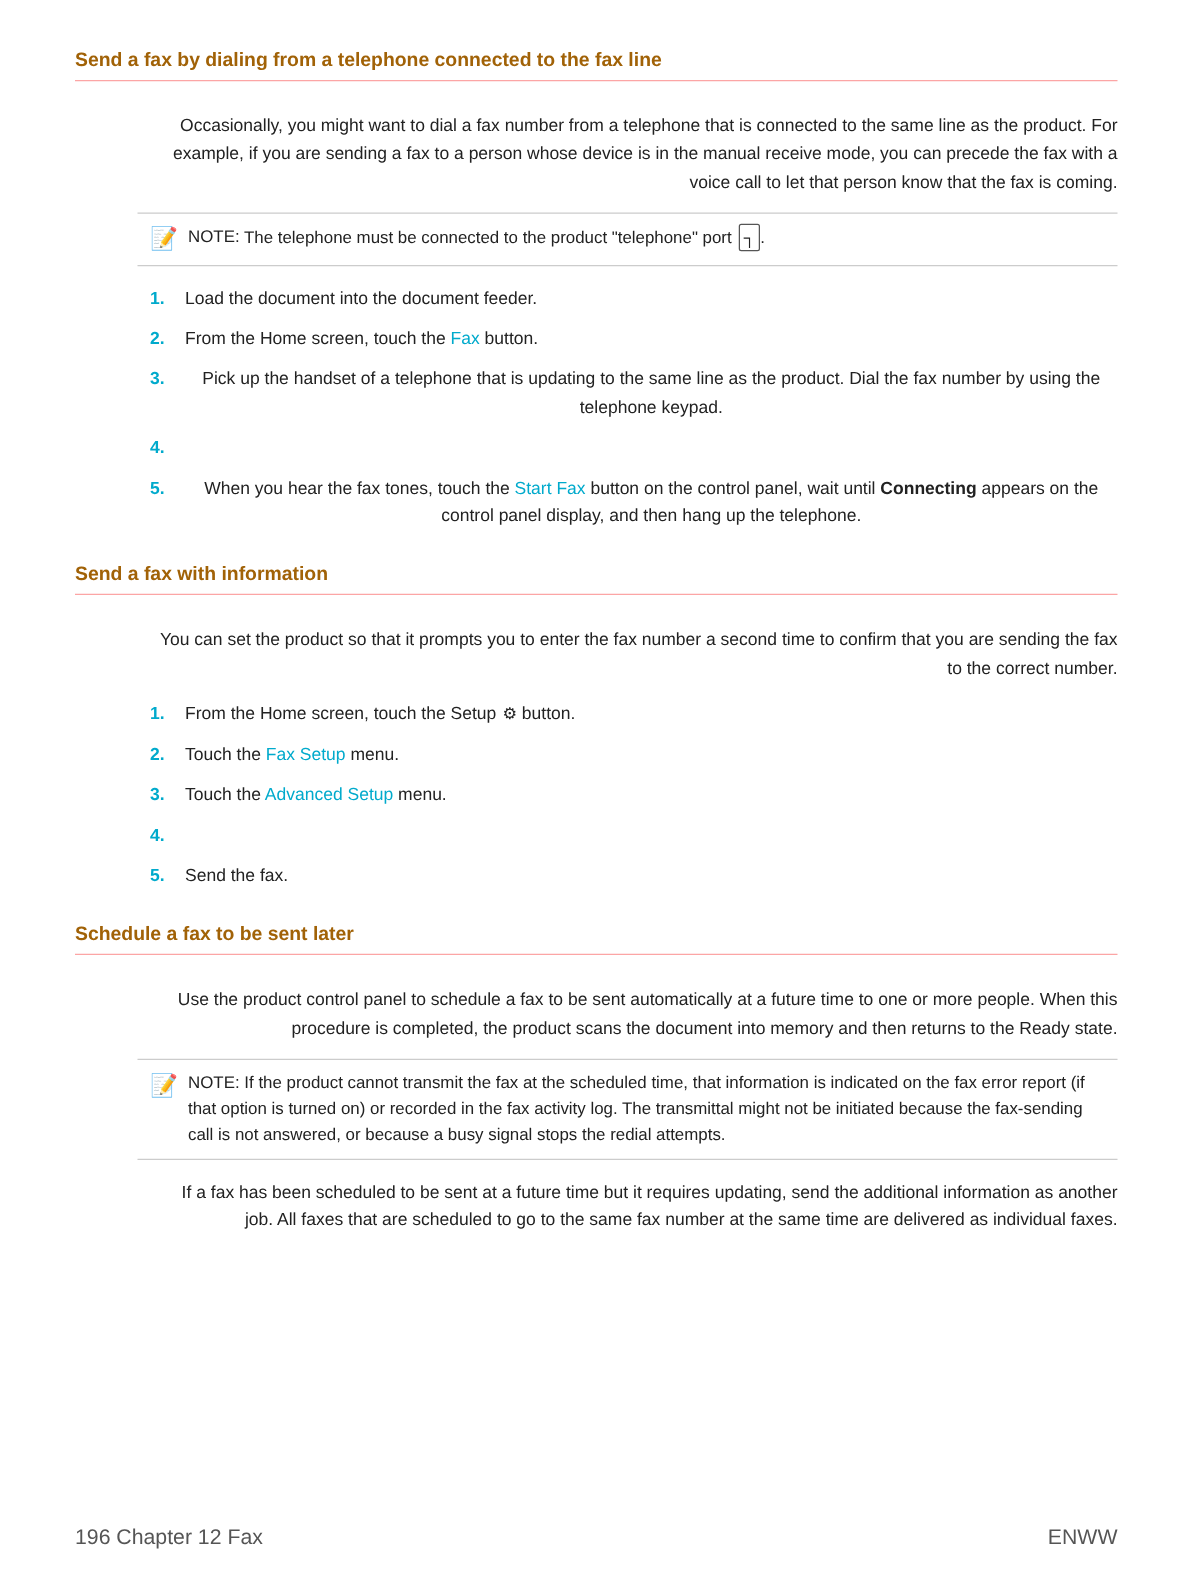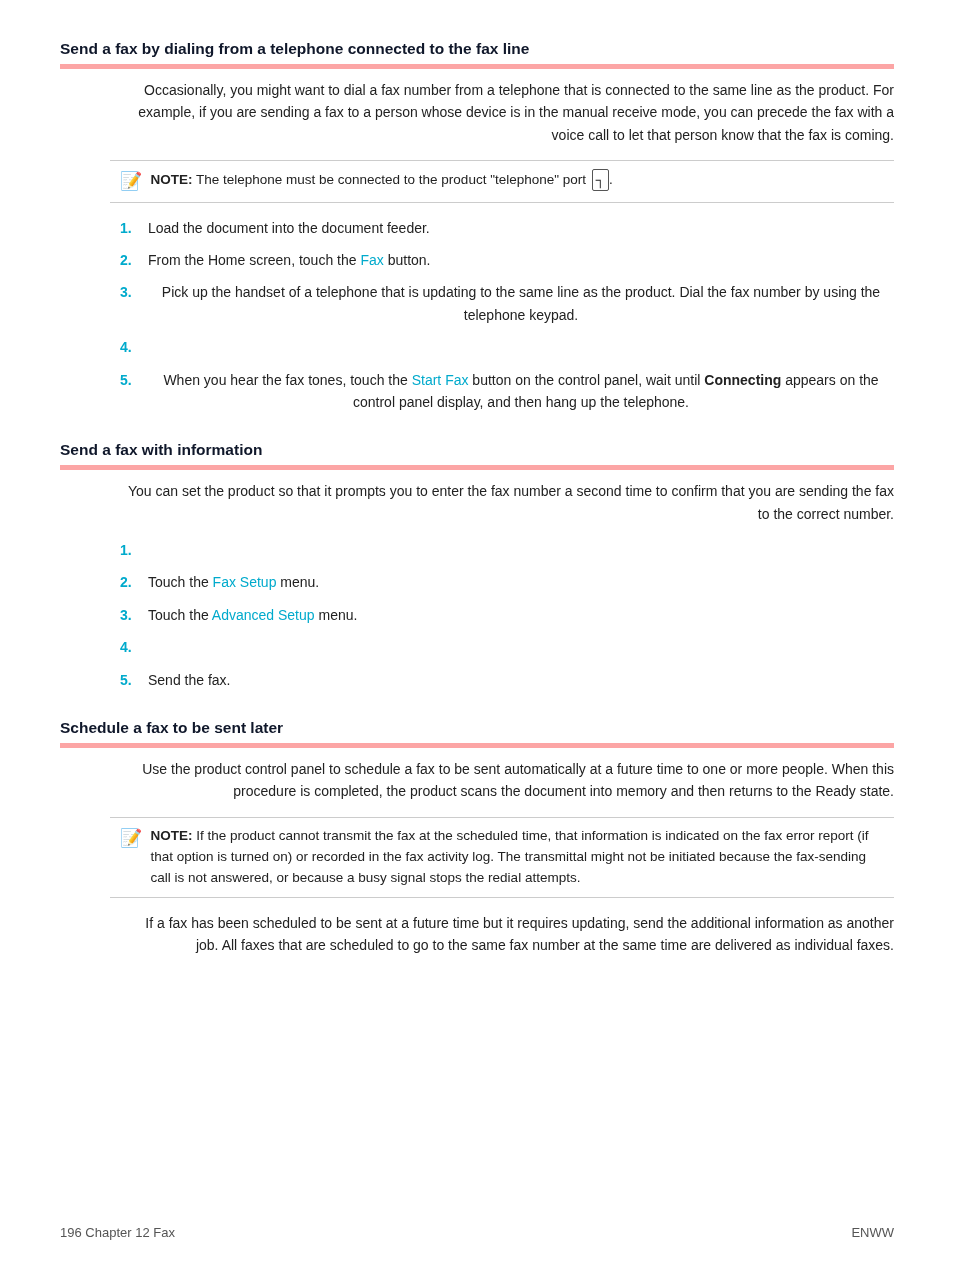--- a/index.html
+++ b/index.html
@@ -12,26 +12,26 @@
       min-height: 1270px;
       padding: 40px 60px 40px 60px;
       position: relative;
     }
 
     .section {
       margin-bottom: 28px;
     }
 
     .section-title {
-      color: #0f172a;
+      color: #a16207;
       font-size: 15.5px;
       font-weight: bold;
-      border-bottom: 5px solid #fca5a5;
+      border-bottom: 1px solid #fca5a5;
       padding-bottom: 6px;
-      margin-bottom: 10px;
+      margin-bottom: 24px;
     }
 
     .section-body {
       padding-left: 60px;
     }
 
     .section-intro {
       margin-bottom: 14px;
       line-height: 1.6;
       color: #222;
@@ -57,21 +57,21 @@
       line-height: 1.3;
     }
 
     .note-text {
       font-size: 13.5px;
       color: #222;
       line-height: 1.55;
     }
 
     .note-text .note-label {
-      font-weight: bold;
+      font-weight: normal;
       text-align: right;
     }
 
     .ordered-list {
       list-style: none;
       padding: 0;
       margin: 0;
     }
 
     .ordered-list li {
@@ -98,21 +98,21 @@
       text-decoration: none;
     }
 
     .footer {
       position: absolute;
       bottom: 30px;
       left: 60px;
       right: 60px;
       display: flex;
       justify-content: space-between;
-      font-size: 13px;
+      font-size: 17px;
       color: #555;
     }
 
     .phone-icon {
       font-size: 13px;
       display: inline-block;
       border: 1.5px solid #555;
       padding: 0px 3px;
       border-radius: 2px;
       vertical-align: middle;
@@ -164,20 +164,21 @@
   </div>
 </div>
 
 <div class="section">
   <div class="section-title">Send a fax with information</div>
   <div class="section-body">
     <p class="section-intro">You can set the product so that it prompts you to enter the fax number a second time to confirm that you are sending the fax to the correct number.</p>
     <ol class="ordered-list">
       <li>
         <span class="num">1.</span>
+        <span class="li-text">From the Home screen, touch the Setup <span class="setup-icon">⚙︎</span> button.</span>
       </li>
       <li>
         <span class="num">2.</span>
         <span class="li-text">Touch the <a class="link">Fax Setup</a> menu.</span>
       </li>
       <li>
         <span class="num">3.</span>
         <span class="li-text">Touch the <a class="link">Advanced Setup</a> menu.</span>
       </li>
       <li>

